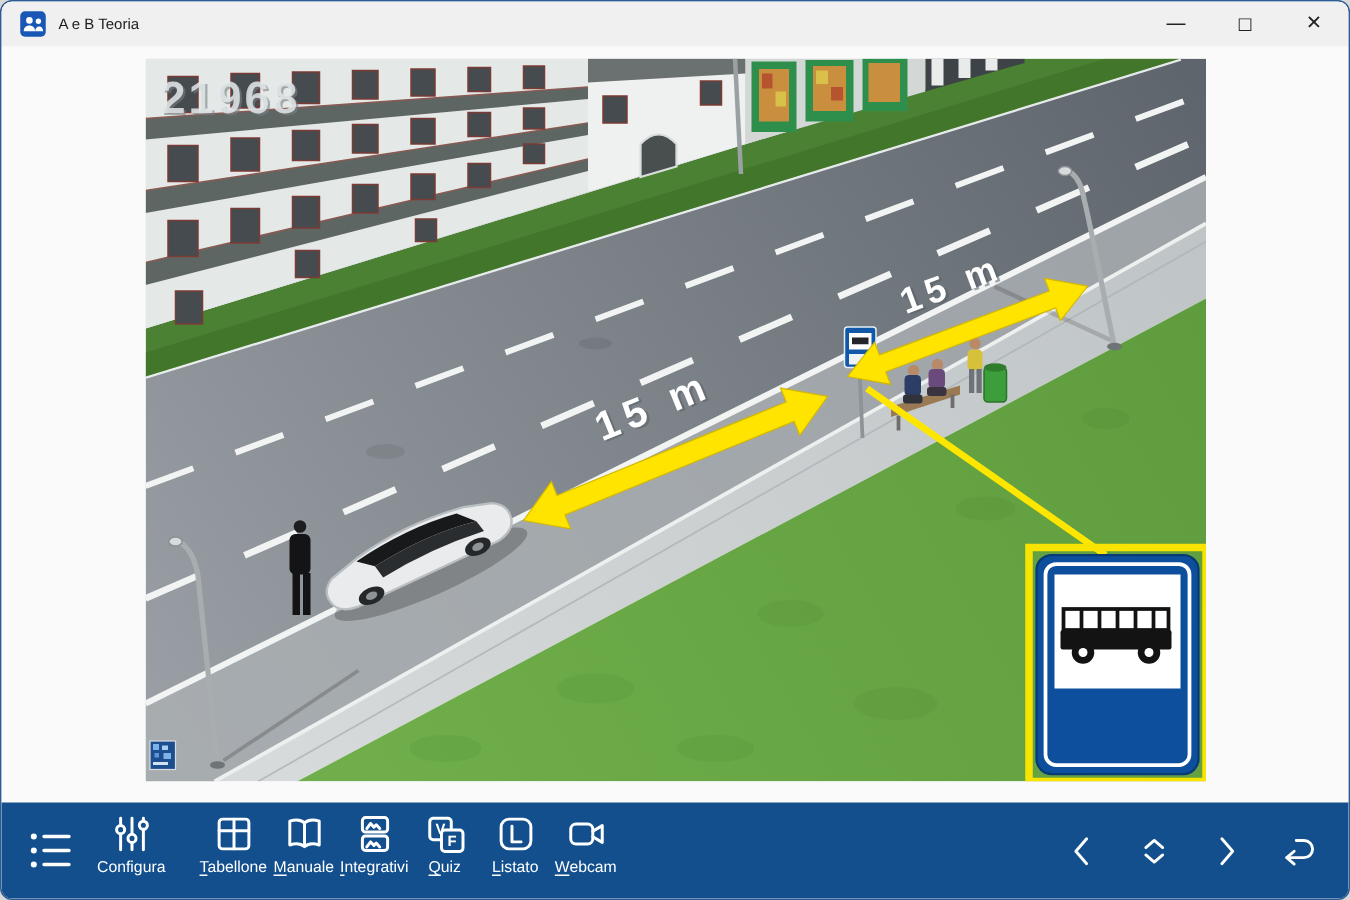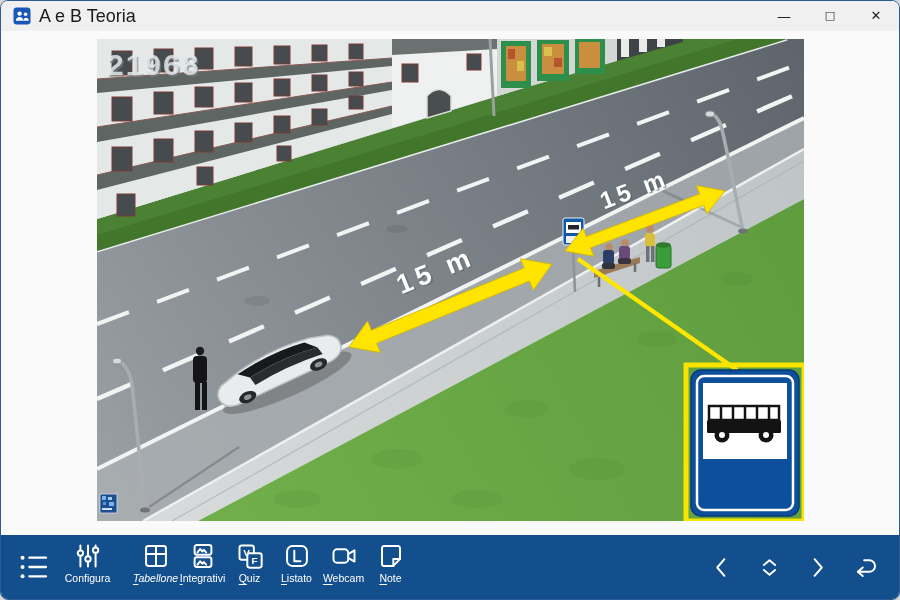--- a/index.html
+++ b/index.html
@@ -1,39 +1,39 @@
 <!DOCTYPE html>
 <html><head>
 <meta charset="utf-8">
 <style>
   html,body{margin:0;padding:0;background:#d8d8d8;font-family:"Liberation Sans",sans-serif;}
   .window{width:898px;height:598px;border:1px solid #2b5c94;border-radius:8px;overflow:hidden;
           display:flex;flex-direction:column;background:#fafafa;position:relative;}
   
   .titlebar{height:30px;background:#f0f0f0;display:flex;align-items:center;flex:0 0 30px;}
   .app-icon{width:18px;height:18px;margin:0 8px 0 12px;flex:0 0 18px;}
-  .title-text{font-size:18px;color:#1b1b1b;flex:0 1 auto;}
+  .title-text{font-size:10px;color:#1b1b1b;flex:0 1 auto;}
   .tb-spacer{flex:1;}
   .win-btn{width:46px;height:30px;border:none;background:transparent;color:#222;
            font-family:"DejaVu Sans",sans-serif;padding:0;line-height:30px;}
   .win-btn.min{font-size:14px;}
   .win-btn.max{font-size:11px;}
   .win-btn.cls{font-size:13px;}
   
   .content{flex:1;display:flex;justify-content:center;align-items:flex-start;padding-top:8px;background:#fafafa;}
   .scene{width:707px;height:482px;position:relative;overflow:hidden;}
   .scene svg{display:block;}
   
   .toolbar{flex:0 0 64px;background:#134f8d;display:flex;align-items:center;padding:0 10px 0 11px;}
   .tb-list-btn{width:44px;height:44px;border:none;background:transparent;display:flex;align-items:center;justify-content:center;padding:0;margin-right:8px;}
   .tb-list-btn svg{width:32px;height:32px;}
   .tb-items{display:flex;align-items:flex-start;}
   .tb-item{width:47px;height:50px;border:none;background:transparent;display:flex;flex-direction:column;
            align-items:center;justify-content:flex-start;gap:2px;padding:0;color:#fff;}
-  .tb-item.gap{margin-left:21px;font-style:italic;}
+  .tb-item.gap{margin-left:21px;}
   .tb-item svg{width:28px;height:28px;flex:0 0 28px;}
   .tb-label{font-size:10.5px;color:#fff;white-space:nowrap;font-family:"Liberation Sans",sans-serif;text-align:right;}
   .u{text-decoration:underline;text-underline-offset:2px;}
   .tb-nav{display:flex;align-items:center;margin-left:auto;}
   .tb-nav-btn{width:48px;height:44px;border:none;background:transparent;display:flex;align-items:center;justify-content:center;padding:0;}
   .tb-nav-btn svg{width:27px;height:27px;}
   
   svg.ic *{stroke:#fff;stroke-width:1.7;fill:none;stroke-linecap:round;stroke-linejoin:round;}
   svg.ic .f{fill:#fff;stroke:none;}
   svg.ic .kb{fill:#134f8d;}
@@ -315,20 +315,26 @@
         </button>
         <button class="tb-item gap">
           <svg class="ic" viewBox="0 0 24 24">
             <rect x="3.5" y="3.5" width="17" height="17" rx="2"></rect>
             <path d="M12 3.5v17M3.5 10.2h17"></path>
           </svg>
           <span class="tb-label"><span class="u">T</span>abellone</span>
         </button>
         <button class="tb-item">
           <svg class="ic" viewBox="0 0 24 24">
+            <path d="M12 5.6C10 3.9 6.6 3.6 3.6 4.7v13.6c3-1.1 6.4-.8 8.4.9 2-1.7 5.4-2 8.4-.9V4.7C17.4 3.6 14 3.9 12 5.6Zm0 0v13.6"></path>
+          </svg>
+          <span class="tb-label"><span class="u">M</span>anuale</span>
+        </button>
+        <button class="tb-item">
+          <svg class="ic" viewBox="0 0 24 24">
             <rect x="4.8" y="2.6" width="14.4" height="8.3" rx="1.8"></rect>
             <rect x="4.8" y="13.1" width="14.4" height="8.3" rx="1.8"></rect>
             <path d="m7.3 8.9 2.2-2.9 1.9 2.1 1.3-1.4 2 2.2M7.3 19.4l2.2-2.9 1.9 2.1 1.3-1.4 2 2.2"></path>
           </svg>
           <span class="tb-label"><span class="u">I</span>ntegrativi</span>
         </button>
         <button class="tb-item">
           <svg class="ic" viewBox="0 0 24 24">
             <rect x="3" y="3" width="12.3" height="12.3" rx="2"></rect>
             <text x="9.1" y="12.2">V</text>
@@ -344,27 +350,20 @@
           </svg>
           <span class="tb-label"><span class="u">L</span>istato</span>
         </button>
         <button class="tb-item">
           <svg class="ic" viewBox="0 0 24 24">
             <rect x="3" y="6.3" width="12.6" height="11.4" rx="3"></rect>
             <path d="m15.6 10.4 5.4-3.2v9.6l-5.4-3.2"></path>
           </svg>
           <span class="tb-label"><span class="u">W</span>ebcam</span>
         </button>
-        <button class="tb-item">
-          <svg class="ic" viewBox="0 0 24 24">
-            <path d="M6 3.5h12a1.7 1.7 0 0 1 1.7 1.7v9.4L14 20.5H6a1.7 1.7 0 0 1-1.7-1.7V5.2A1.7 1.7 0 0 1 6 3.5Z"></path>
-            <path d="M19.7 14.6H14v5.9"></path>
-          </svg>
-          <span class="tb-label"><span class="u">N</span>ote</span>
-        </button>
       </div>
     <div class="tb-nav" id="tb-nav">
         <button class="tb-nav-btn">
           <svg class="ic" viewBox="0 0 24 24">
             <path stroke-width="1.9" d="M14.6 4.6 8.2 12l6.4 7.4"></path>
           </svg>
         </button>
         <button class="tb-nav-btn">
           <svg class="ic" viewBox="0 0 24 24">
             <path stroke-width="1.9" d="m7 9.8 5-4.2 5 4.2M7 14.2l5 4.2 5-4.2"></path>

